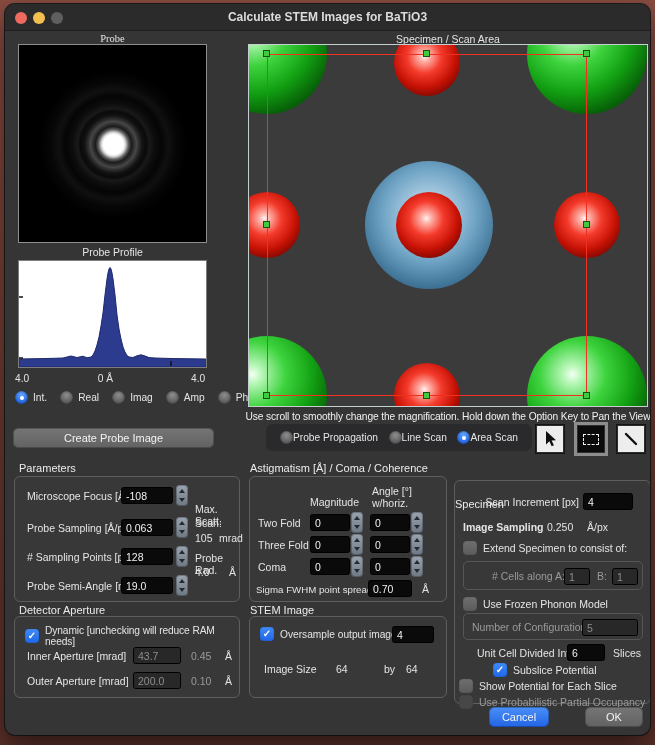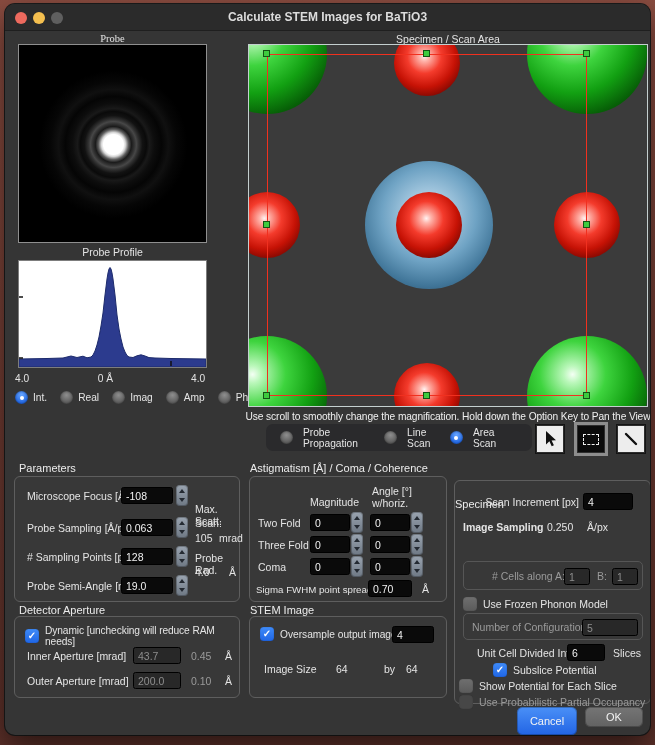--- a/index.html
+++ b/index.html
@@ -77,21 +77,21 @@
   .sphere { position:absolute; border-radius:50%; }
   .sph-green { background:radial-gradient(circle at 38% 32%, #f4fff4 0%, #b9f7b9 8%, #3ed43e 30%, #12a012 55%, #076007 76%, #023102 96%); }
   .sph-red   { background:radial-gradient(circle at 46% 40%, #fff3f2 0%, #ffb4ab 9%, #f43b2c 32%, #c61205 58%, #790701 80%, #3a0200 97%); }
   .sph-blue  { background:radial-gradient(circle at 50% 42%, #d2e6f3 0%, #a6c9e0 22%, #6fa3c4 48%, #417699 72%, #29516f 90%, #1e3e58 100%); }
   .scan-rect { position:absolute; left:18px; top:9px; width:320px; height:342px;
     border:1px solid #f1301f; }
   .handle { position:absolute; width:7px; height:7px; background:#3ecb3e; border:1px solid #145214; }
 
   .modebar { position:absolute; left:261px; top:420px; width:266px; height:27px; background:#2a2a2c;
     border-radius:7px; display:flex; align-items:center; justify-content:space-between; padding:0 14px; }
-  .modebar .mitem { display:flex; align-items:center; gap:10px;justify-content:flex-end; }
+  .modebar .mitem { display:flex; align-items:center; gap:0;justify-content:flex-end; }
 
   .tool { position:absolute; width:28px; height:28px; top:421px; background:#ededed;
     border:1px solid #2e2e2e; box-shadow:0 0 0 1px #141414; display:flex; align-items:center; justify-content:center; }
   .tool.marquee { background:#0b0b0b; box-shadow:0 0 0 3px #8d8d8d; }
   .marq-inner { width:16px; height:11px; border:1px dashed #f0f0f0; }
 
   .hint { position:absolute; left:238px; top:407px; width:410px; text-align:center;
     font-size:10.2px; letter-spacing:-0.1px; color:#f0f0f0; white-space:nowrap; }
 </style>
 </head>
@@ -128,20 +128,21 @@
     <span class="radio" style="margin-left:8px;"></span>
     <span class="sm">Real</span>
     <span class="radio" style="margin-left:8px;"></span>
     <span class="sm">Imag</span>
     <span class="radio" style="margin-left:8px;"></span>
     <span class="sm">Amp</span>
     <span class="radio" style="margin-left:8px;"></span>
     <span class="sm">Phase</span>
   </div>
 
+  <div class="btn btn-gray abs" style="left:8px;top:424px;width:201px;height:20px;">Create Probe Image</div>
 
   <div class="gtitle" style="left:14px;top:458px;">Parameters</div>
   <div class="gbox" style="left:9px;top:472px;width:226px;height:126px;">
     <span class="lbl abs" style="left:12px;top:13px;">Microscope Focus [Å]</span>
     <input class="inp" style="left: 106px; top: 10px; width: 52px;" value="-108">
     <span class="step" style="left:161px;top:8px;"></span>
     <span class="lbl abs" style="left:180px;top:26px;">Max. Scatt.</span>
     <span class="lbl abs" style="left:180px;top:40px;">Scan:</span>
     <span class="lbl abs" style="left:180px;top:55px;">105</span>
     <span class="lbl abs" style="left:204px;top:55px;">mrad</span>
@@ -280,20 +281,24 @@
 
   <div class="gtitle" style="left:450px;top:462px;margin-top:32px;">Specimen</div>
   <div class="gbox" style="left:449px;top:476px;width:197px;height:224px;">
     <span class="lbl abs" style="left:10px;top:15px;width:114px;text-align:right;">Scan Increment [px]</span>
     <input class="inp" style="left: 128px; top: 12px; width: 50px;" value="4">
 
     <span class="lbl abs" style="left:8px;top:40px;font-weight:bold;">Image Sampling</span>
     <span class="lbl abs" style="left:92px;top:40px;">0.250</span>
     <span class="lbl abs" style="left:132px;top:40px;">Å/px</span>
 
+    <div class="hrow" style="left:8px;top:60px;gap:6px;">
+      <span class="cb"></span>
+      <span class="lbl">Extend Specimen to consist of:</span>
+    </div>
     <div class="abs" style="left:8px;top:80px;width:180px;height:29px;border:1px solid #565656;border-radius:5px;">
       <span class="lbl dim abs" style="left:28px;top:8px;"># Cells along A:</span>
       <input class="inp dis" disabled="" style="left: 100px; top: 6px; width: 26px;" value="1">
       <span class="lbl dim abs" style="left:133px;top:8px;">B:</span>
       <input class="inp dis" disabled="" style="left: 148px; top: 6px; width: 26px;" value="1">
     </div>
 
     <div class="hrow" style="left:8px;top:116px;gap:6px;">
       <span class="cb"></span>
       <span class="lbl">Use Frozen Phonon Model</span>
@@ -314,15 +319,15 @@
     <div class="hrow" style="left:4px;top:198px;gap:6px;">
       <span class="cb"></span>
       <span class="lbl">Show Potential for Each Slice</span>
     </div>
     <div class="hrow" style="left:4px;top:214px;gap:6px;">
       <span class="cb dis"></span>
       <span class="lbl dim">Use Probabilistic Partial Occupancy</span>
     </div>
   </div>
 
-  <div class="btn btn-blue abs" style="left:512px;top:703px;width:60px;height:28px;">Cancel</div>
+  <div class="btn btn-blue abs" style="left:484px;top:703px;width:60px;height:20px;">Cancel</div>
   <div class="btn btn-gray abs" style="left:580px;top:703px;width:58px;height:20px;">OK</div>
 </div>
 
 </body></html>

